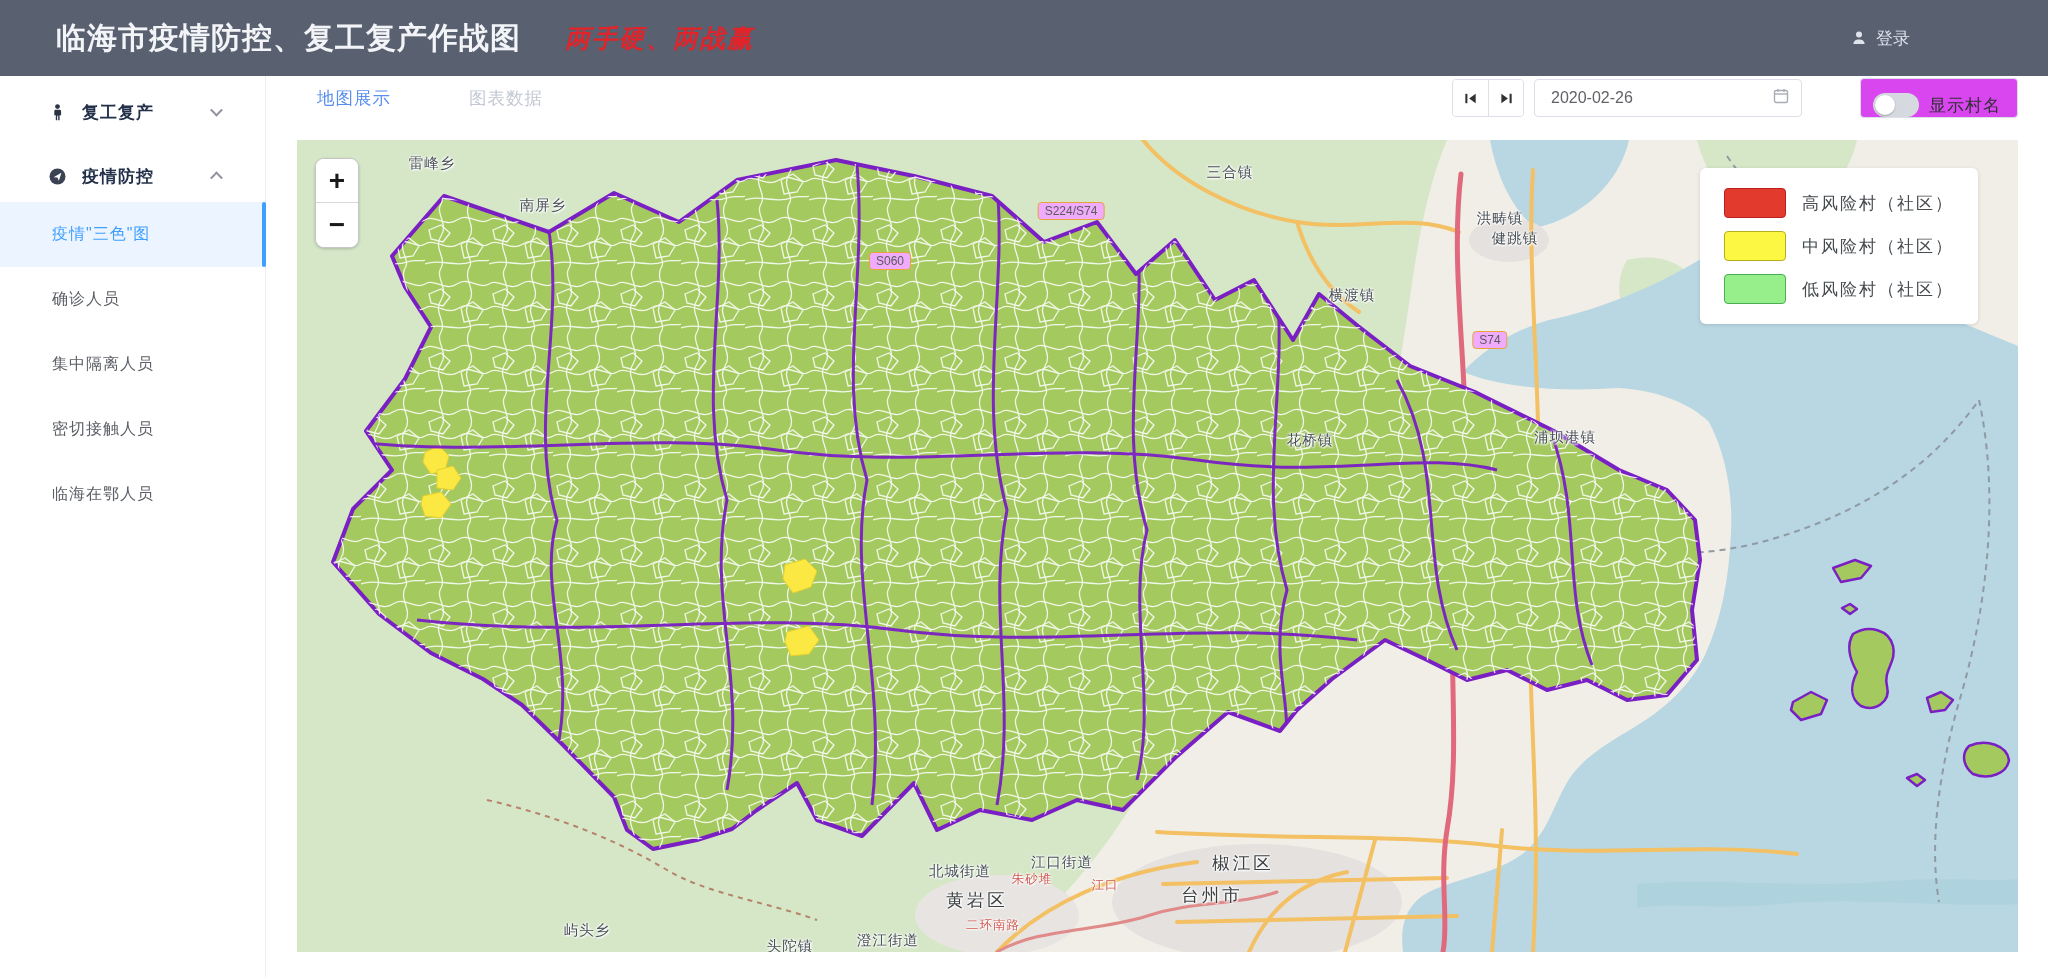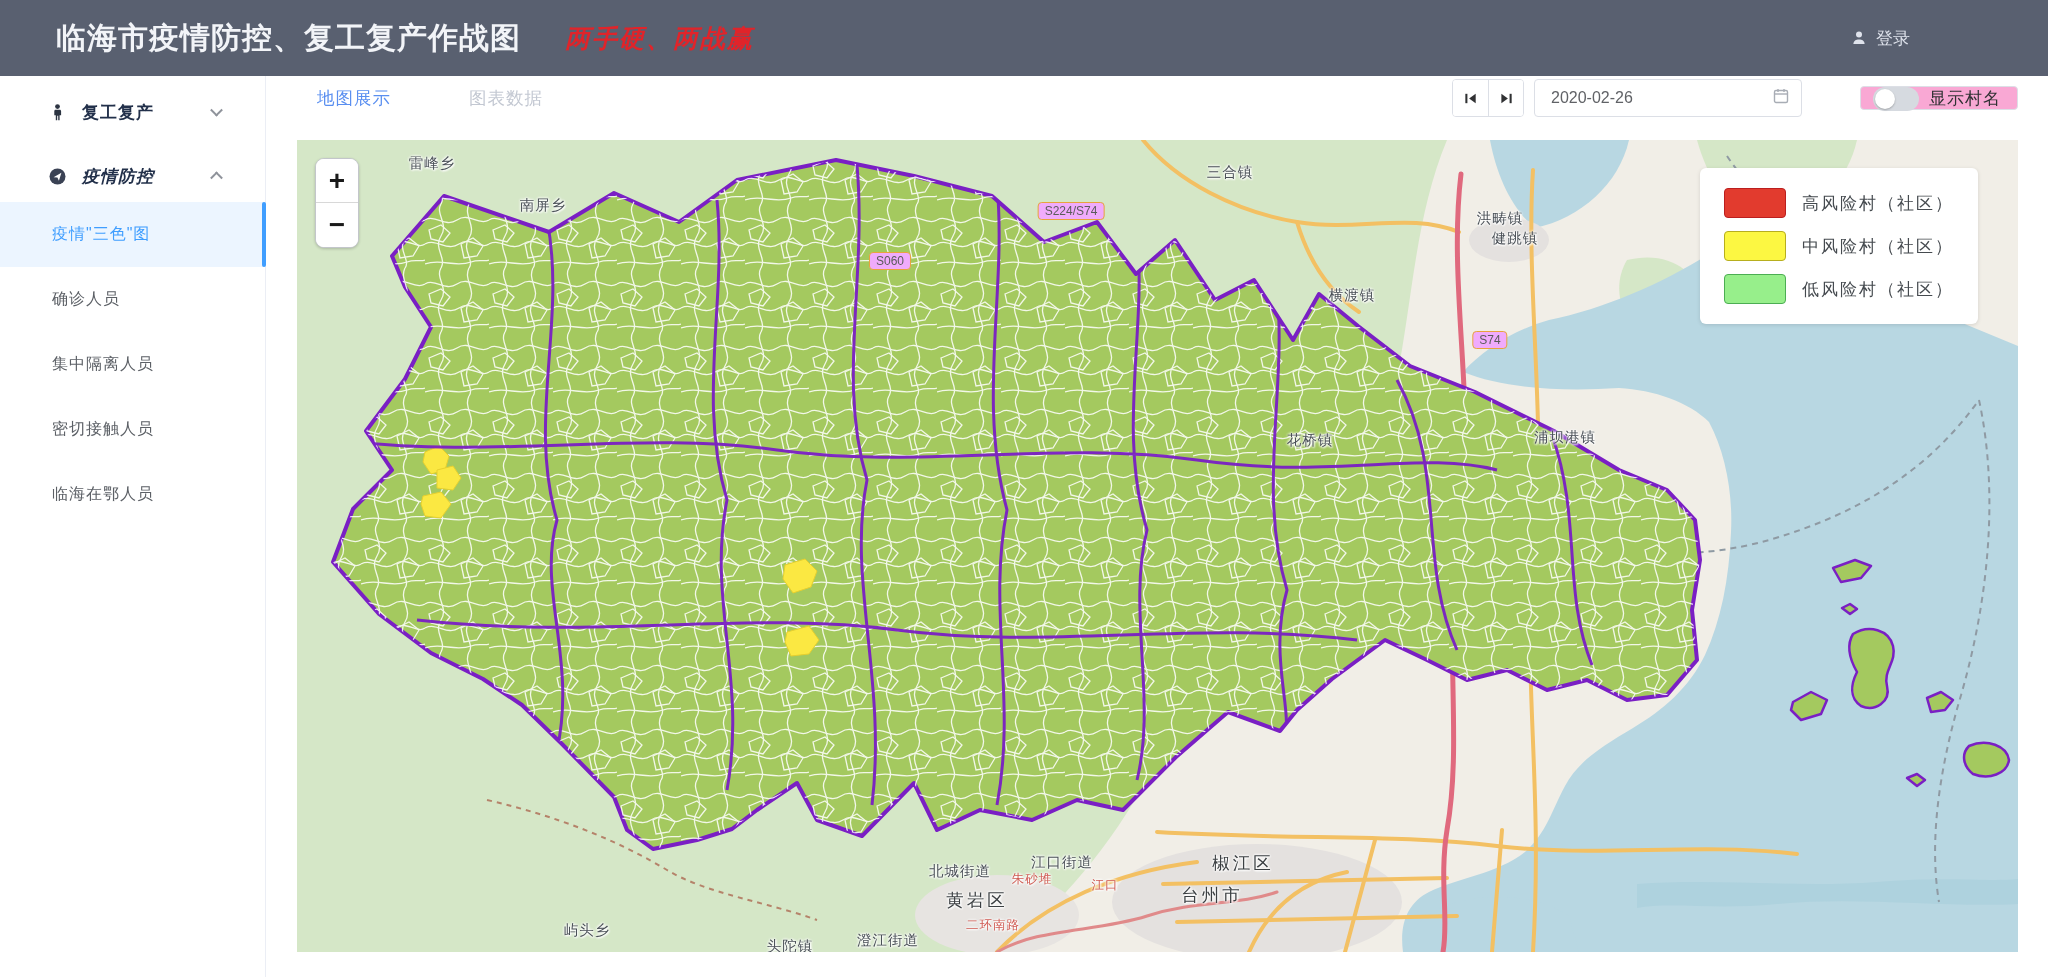--- a/index.html
+++ b/index.html
@@ -12,42 +12,42 @@
   .header-slogan { color:#e0242a; font-size:25px; font-weight:700; font-style:italic; margin-left:44px; font-family:"DejaVu Serif","Liberation Serif",serif; letter-spacing:2px; }
   .header-nav { margin-left:auto; display:flex; gap:58px;flex-direction:column; }
   .nav-item { display:flex; align-items:center; gap:9px; color:#dfe3ec; font-size:17px; cursor:pointer; }
   .nav-item svg { display:block; }
 
   
   .sidebar { position:absolute; left:0; top:76px; bottom:0; width:266px; background:#fff; border-right:1px solid #ebeef5; padding-top:10px; }
   .side-group { position:relative; height:52px; display:flex; align-items:center; padding-left:48px; cursor:pointer; }
   .side-group .g-icon { width:18px; height:18px; margin-right:16px; display:flex; align-items:center; justify-content:center; }
   .side-group .g-label { font-size:17px; font-weight:700; color:#22304a; letter-spacing:1px; }
-  .side-group.mt { margin-top:12px;font-style:italic; }
+  .side-group.mt { margin-top:12px; }
   .chev { position:absolute; right:44px; top:50%; width:9px; height:9px; border-right:2px solid #8f939b; border-bottom:2px solid #8f939b; }
   .chev.down { transform:translateY(-70%) rotate(45deg); }
   .chev.up { transform:translateY(-30%) rotate(-135deg); }
   .side-item { position:relative; height:65px; display:flex; align-items:center; padding-left:52px; font-size:16px; color:#5c6066; cursor:pointer; letter-spacing:1px; }
   .side-item.active { background:#ecf5ff; color:#409eff; }
   .side-item.active::after { content:""; position:absolute; right:-1px; top:0; bottom:0; width:4px; background:#409eff; border-radius:2px; }
 
   
   .main { position:absolute; left:267px; top:76px; right:0; bottom:0; background:#fff; }
   .topbar { height:44px; display:flex; align-items:center; padding-left:50px; }
   .tab { font-size:17.5px; letter-spacing:1px; cursor:pointer; margin-right:78px; }
   .tab.active { color:#5a8ff0; }
   .tab.inactive { color:#c3c8d2; }
   .controls { margin-left:auto; margin-right:30px; display:flex; align-items:center; }
   .pager { display:flex; border:1px solid #dcdfe6; border-radius:4px; overflow:hidden; height:38px; }
   .pager button { width:35px; height:100%; background:#fff; border:none; cursor:pointer; display:flex; align-items:center; justify-content:center; }
   .pager button + button { border-left:1px solid #dcdfe6; }
   .date-box { position:relative; width:268px; height:38px; border:1px solid #dcdfe6; border-radius:4px; margin-left:10px; }
   .date-box input { width:100%; height:100%; border:none; outline:none; padding:0 36px 0 16px; font-size:16px; color:#606266; background:transparent; font-family:inherit; }
   .cal-icon { position:absolute; right:12px; top:50%; transform:translateY(-50%); }
-  .toggle-btn { margin-left:58px; height:24px; display:flex; align-items:flex-start; gap:10px; border:1px solid #dcdfe6; border-radius:4px; background:#f9a8d4; padding:0 16px 0 12px; cursor:pointer; }
+  .toggle-btn { margin-left:58px; height:40px; display:flex; align-items:flex-end; gap:10px; border:1px solid #dcdfe6; border-radius:4px; background:#d946ef; padding:0 16px 0 12px; cursor:pointer; }
   .switch { position:relative; width:46px; height:24px; border-radius:12px; background:#d6dae0; display:inline-block; }
   .switch .knob { position:absolute; left:2px; top:2px; width:20px; height:20px; border-radius:50%; background:#fff; box-shadow:0 1px 2px rgba(0,0,0,.25); }
   .toggle-label { font-size:17px; color:#303133; letter-spacing:1px; }
 
   
   .map { position:relative; margin:20px 30px 0 30px; width:1721px; height:812px; background:#f1eee7; overflow:hidden; }
   .map svg.base { position:absolute; left:0; top:0; }
   .zoom-ctl { position:absolute; left:18px; top:18px; width:44px; background:#fff; border:1px solid #c3c6cb; border-radius:9px; box-shadow:0 1px 3px rgba(0,0,0,.2); overflow:hidden; z-index:5; }
   .zoom-ctl button { display:block; width:100%; height:44px; background:#fff; border:none; font-size:28px; font-weight:700; color:#1a1a1a; cursor:pointer; line-height:40px; }
   .zoom-ctl button:first-child { border-bottom:1px solid #d8d8d8; }

